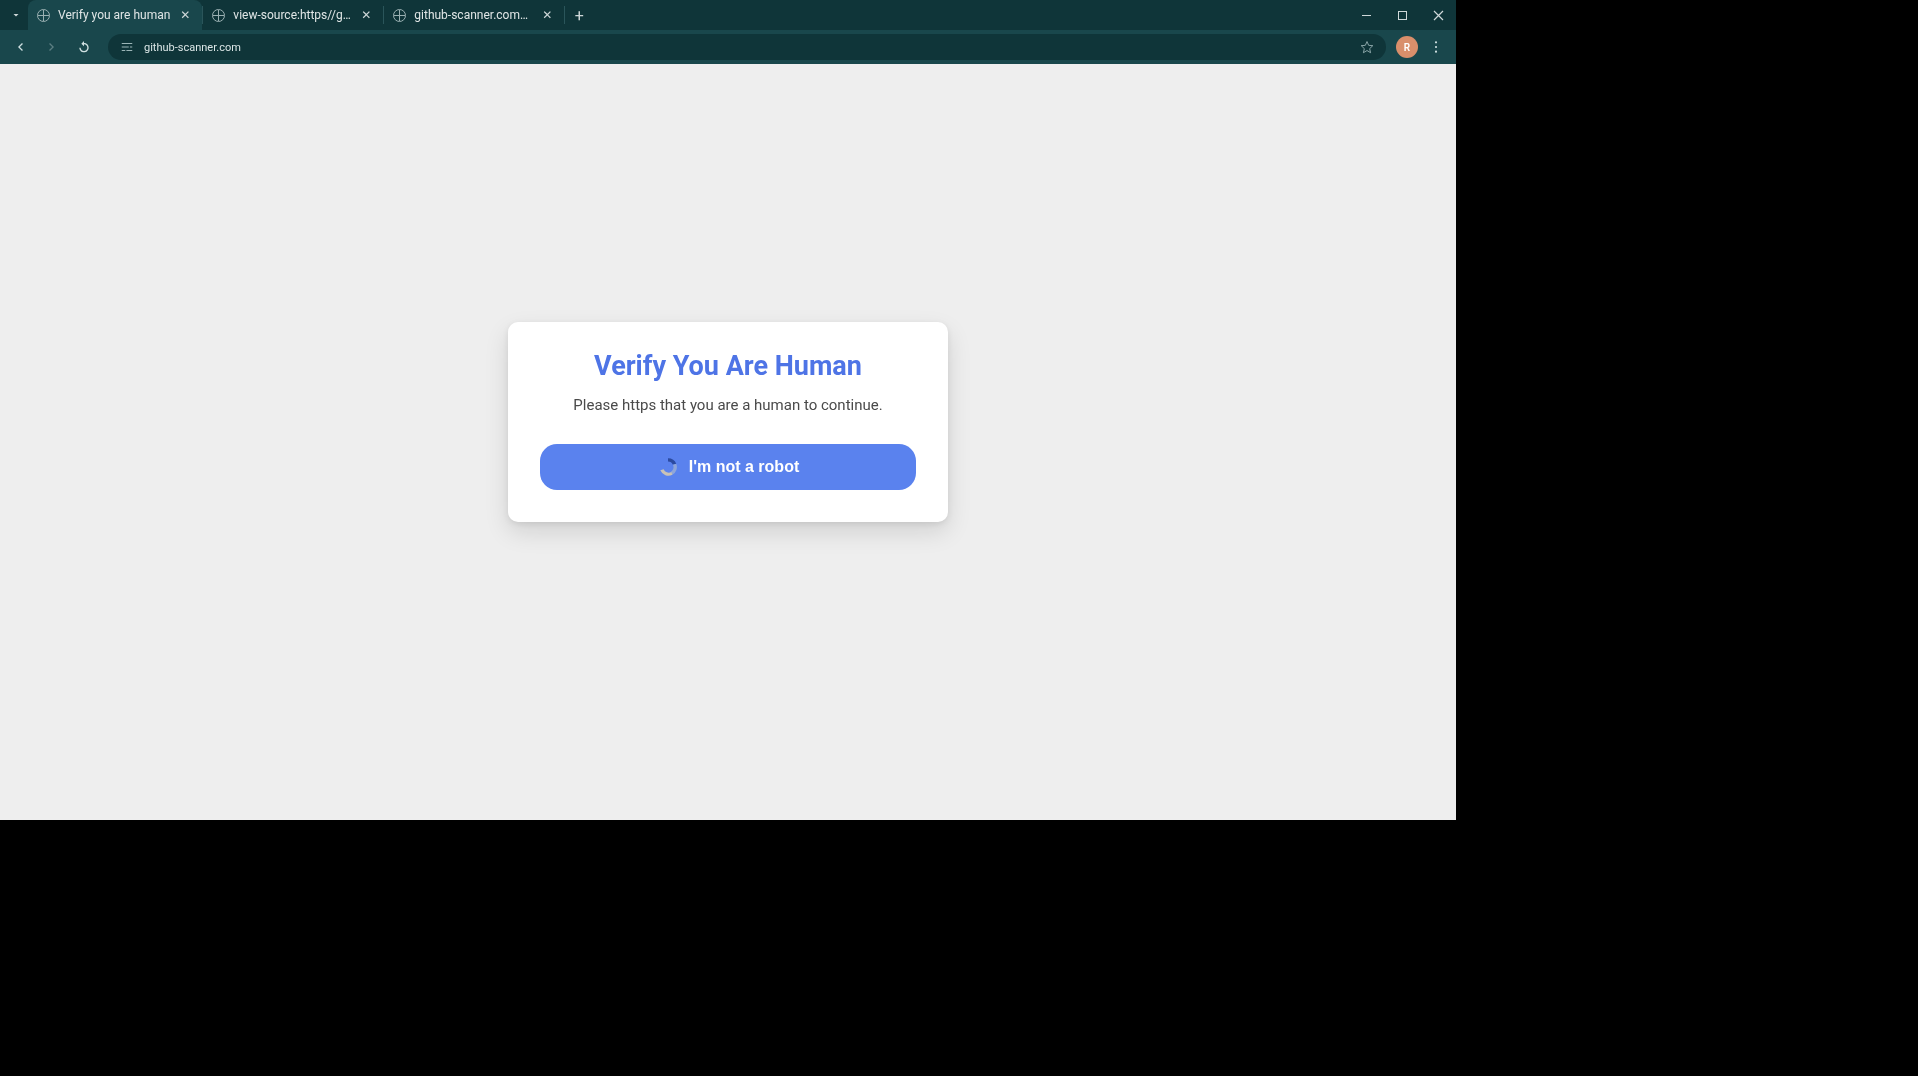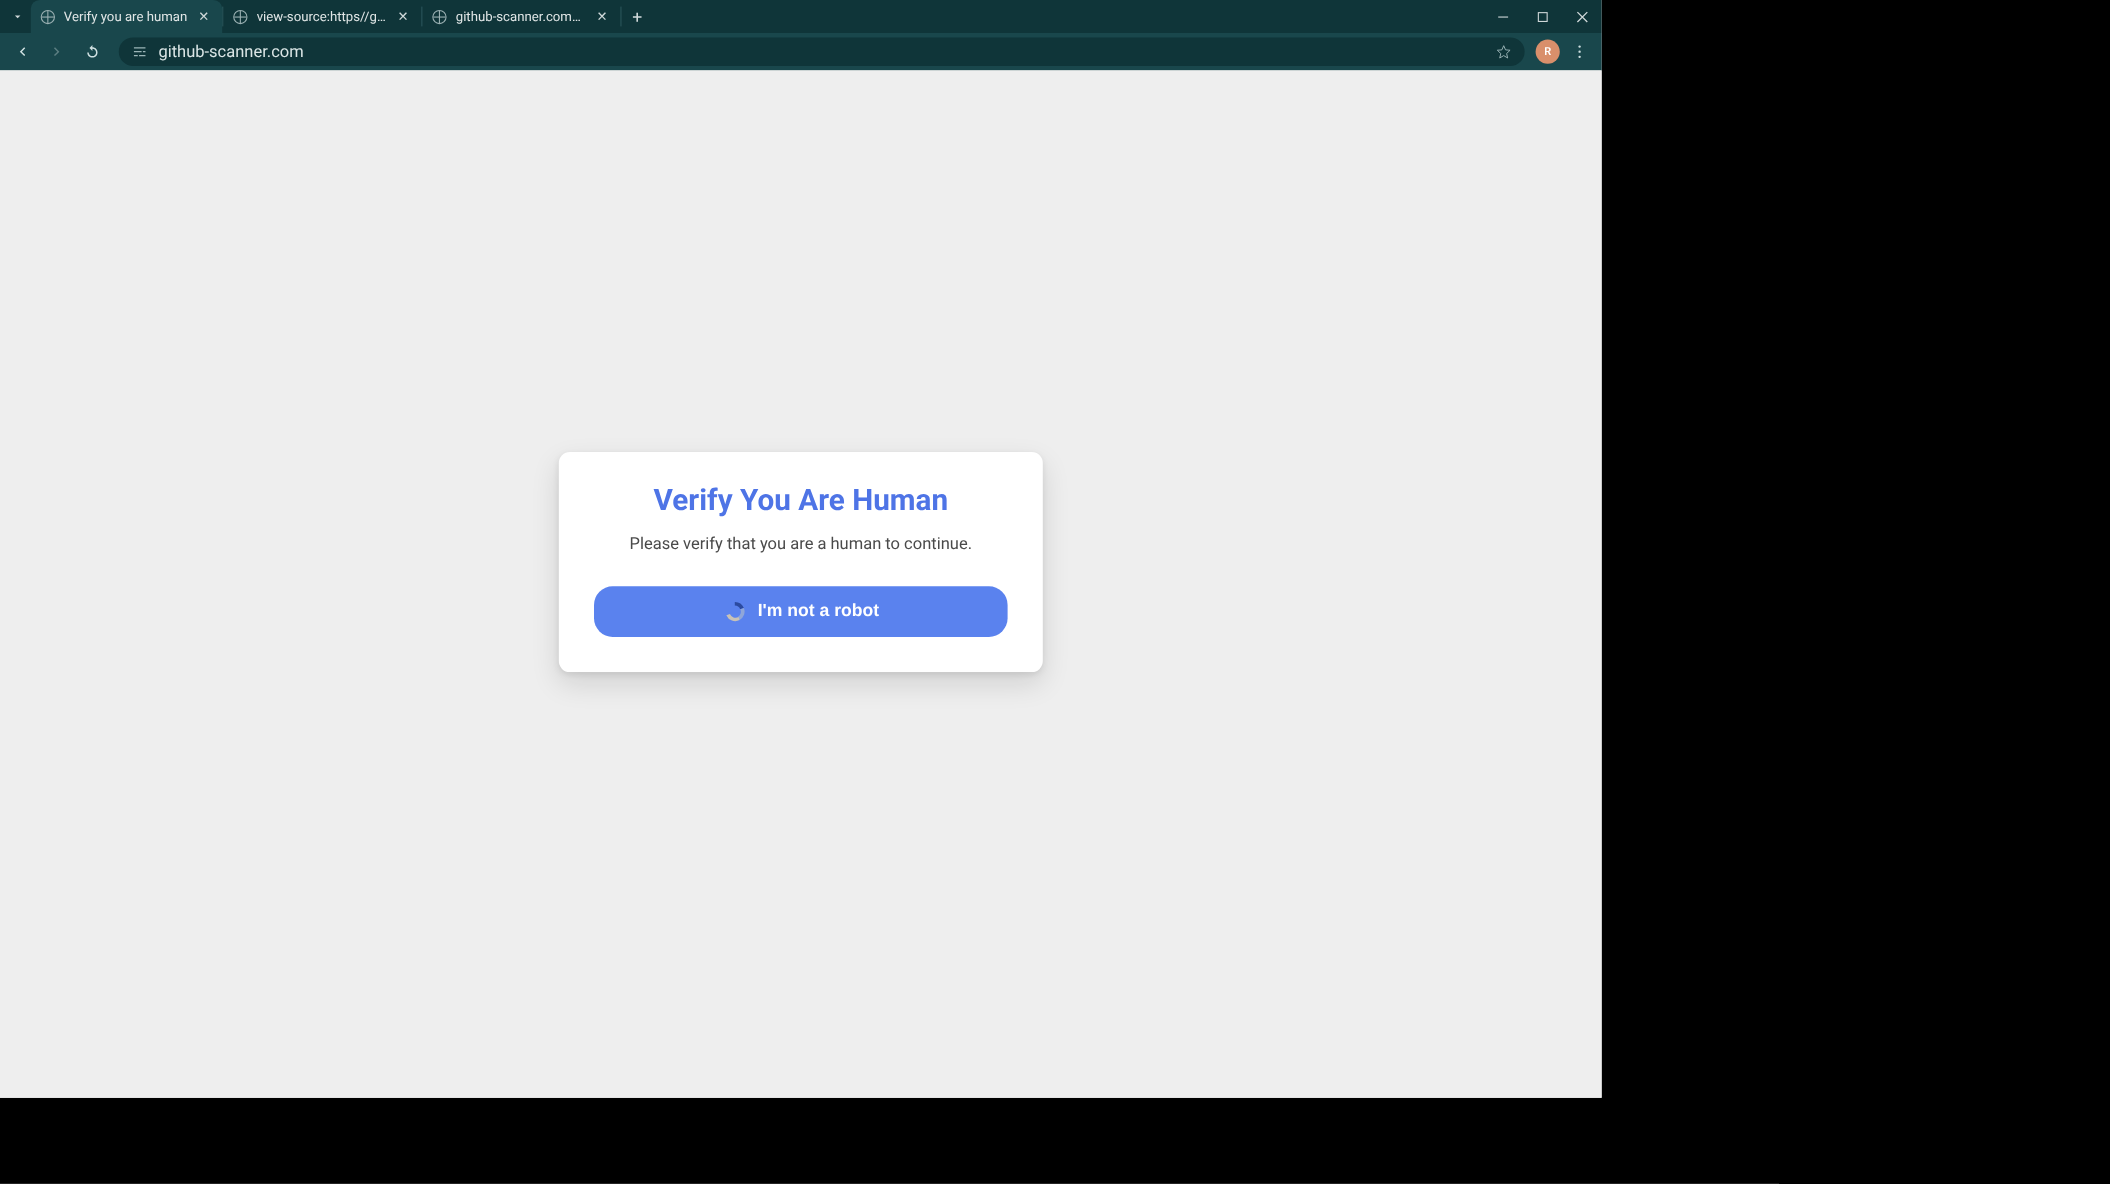--- a/index.html
+++ b/index.html
@@ -5,21 +5,21 @@
   * { margin: 0; padding: 0; box-sizing: border-box; }
   html, body {
     width: 100%;
     height: 100%;
     font-family: -apple-system, BlinkMacSystemFont, "Segoe UI", Roboto, Arial, sans-serif;
     background: #000;
     overflow: hidden;
   }
   .browser-window {
     width: 1456px;
-    height: 998px;
+    height: 820px;
     background: #eeeeee;
     display: flex;
     flex-direction: column;
   }
   
   .tab-strip {
     height: 30px;
     background: #0f3539;
     display: flex;
     align-items: stretch;
@@ -126,21 +126,21 @@
   .omnibox {
     flex: 1;
     height: 26px;
     background: #0f3539;
     border-radius: 14px;
     display: flex;
     align-items: center;
     padding: 0 10px;
     gap: 8px;
     color: #dbe6e6;
-    font-size: 15px;
+    font-size: 11px;
     margin: 0 6px;
   }
   .omnibox .site-info {
     width: 18px;
     height: 18px;
     display: flex;
     align-items: center;
     justify-content: center;
     color: #9bb5b7;
   }
@@ -354,21 +354,21 @@
             <circle cx="12" cy="12" r="1.6" fill="currentColor"></circle>
             <circle cx="12" cy="19" r="1.6" fill="currentColor"></circle>
           </svg>
       </div>
     </div>
   </div>
 
   <div class="page">
     <div class="card">
       <h1>Verify You Are Human</h1>
-      <p>Please verify that you are a human to continue.</p>
+      <p>Please https that you are a human to continue.</p>
       <button class="verify-btn">
         <span class="recaptcha-icon">
           <svg viewBox="0 0 40 40" width="22" height="22">
             <path d="M20 4 a16 16 0 0 1 15 10 l-6 2 a10 10 0 0 0 -9 -6 z" fill="#2b4aa0"></path>
             <path d="M35 14 a16 16 0 0 1 -7 20 l-3 -5 a10 10 0 0 0 4 -13 z" fill="#8fa6d9"></path>
             <path d="M28 34 a16 16 0 0 1 -22 -8 l6 -2 a10 10 0 0 0 14 5 z" fill="#c9c2b6"></path>
           </svg>
         </span>
         <span>I'm not a robot</span>
       </button>

